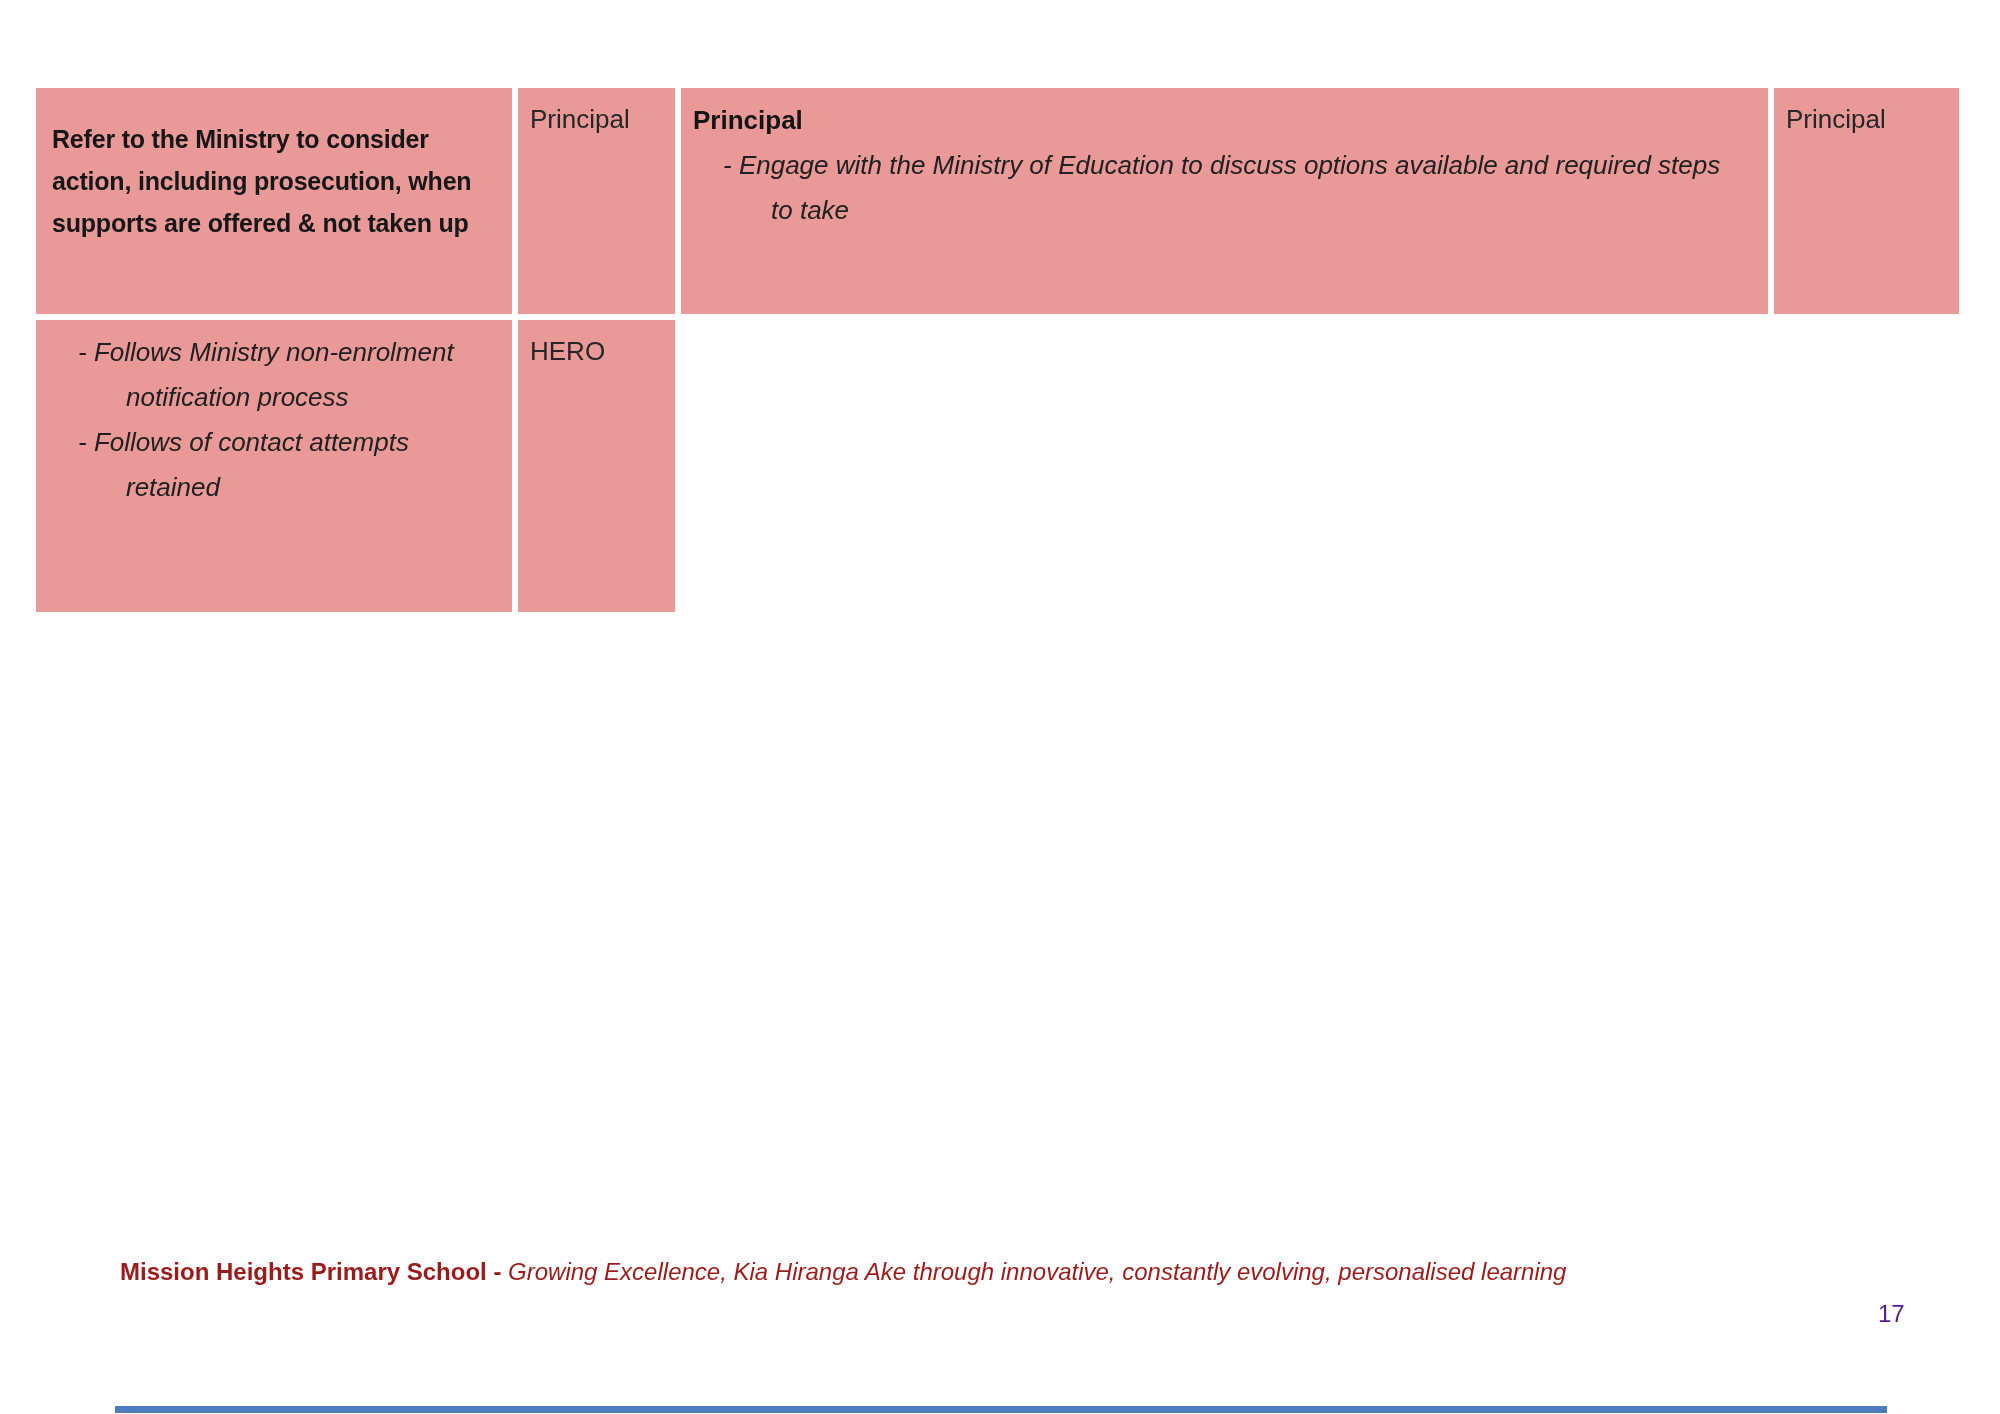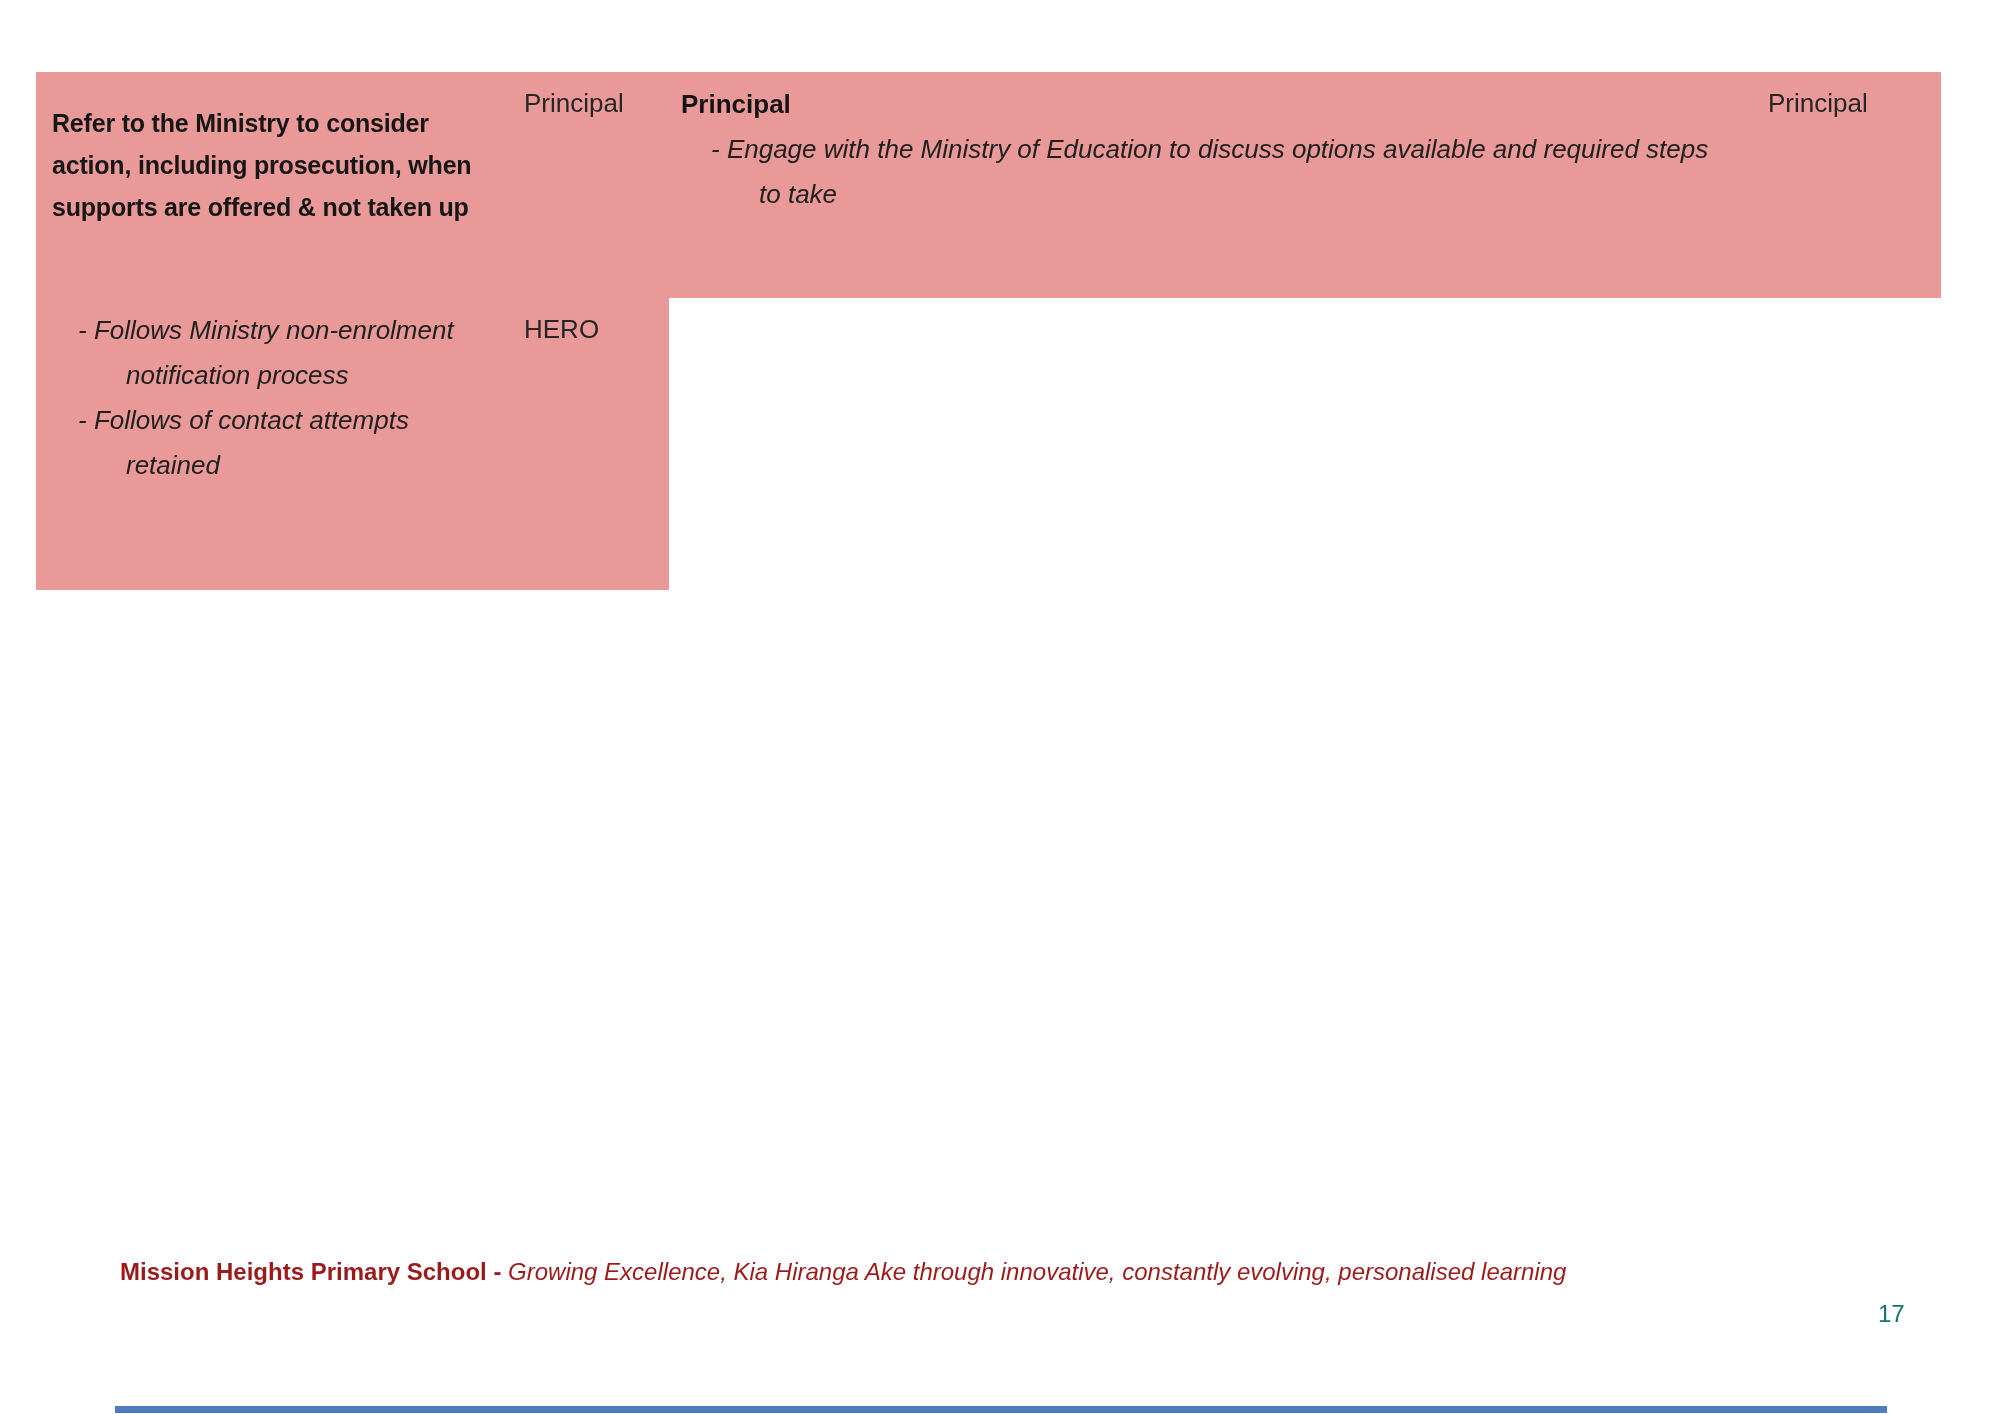--- a/index.html
+++ b/index.html
@@ -12,24 +12,25 @@
   body{
     position:relative;
     background:#ffffff;
     font-family:"Liberation Sans", sans-serif;
     overflow:hidden;
     color:#1d1d1d;
   }
   .process-table{
     position:absolute;
     left:36px;
-    top:72px;
+    top:88px;
     display:grid;
     grid-template-columns:476px 157px 1087px 185px;
     grid-template-rows:226px 292px;
+    gap:6px;
   }
   .cell{
     background:var(--cell-bg);
     overflow:hidden;
   }
   .action-cell{
     font-weight:bold;
     font-size:25px;
     line-height:42px;
     padding:30px 8px 0 16px;
@@ -73,21 +74,21 @@
     text-align:center;
   }
   .footer-motto{
     font-style:italic;
   }
   .page-number{
     position:absolute;
     left:1878px;
     top:1300px;
     font-size:24px;
-    color:#0f766e;
+    color:#4c1d95;
     text-align:center;
   }
   .bottom-bar{
     position:absolute;
     left:115px;
     top:1406px;
     width:1772px;
     height:7px;
     background:var(--bar-blue);
   }

